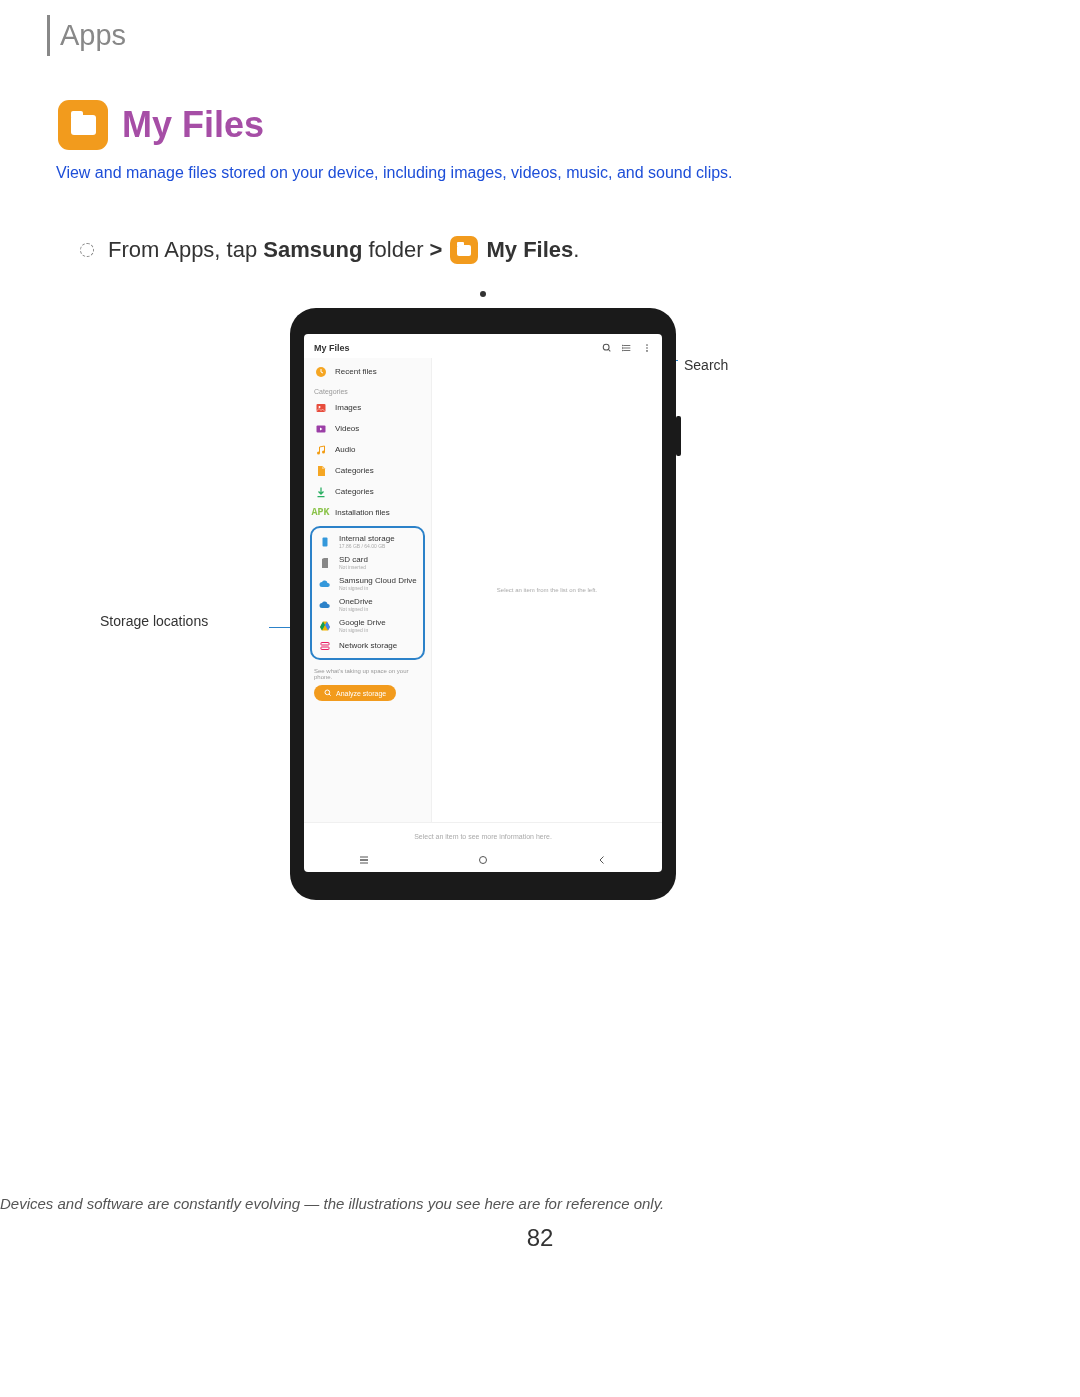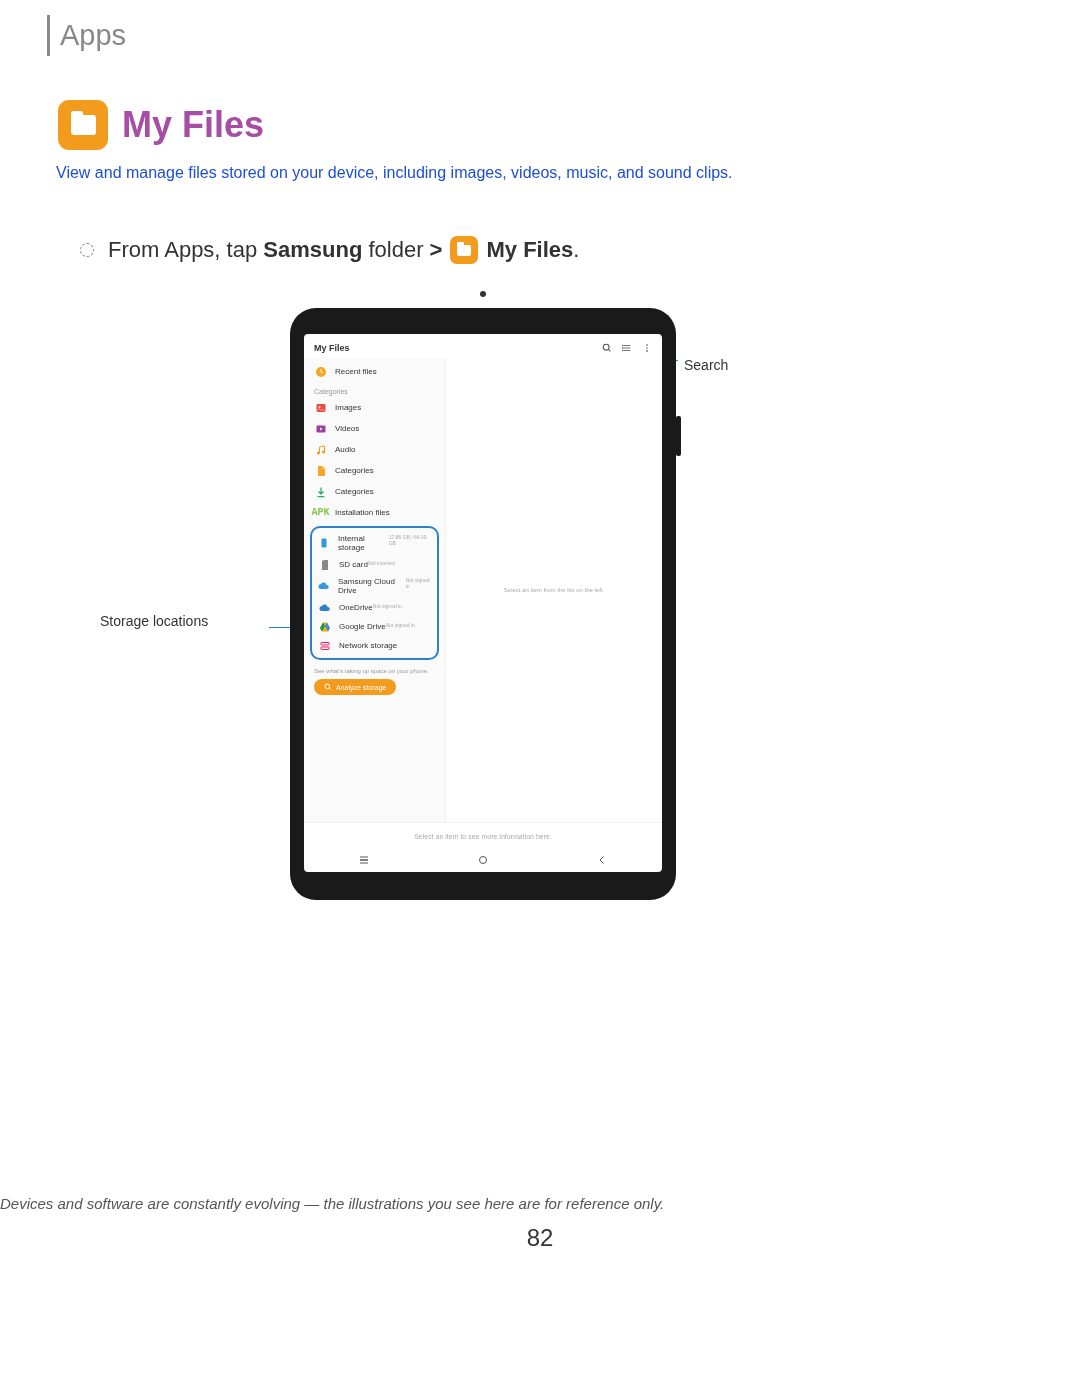--- a/index.html
+++ b/index.html
@@ -109,21 +109,21 @@
 
 .app-header {
   display: flex; justify-content: space-between; align-items: center;
   padding: 9px 10px 5px 10px;
 }
 .app-header .title { font-weight: bold; font-size: 9px; }
 .app-header .actions { display: flex; gap: 10px; align-items: center; }
 .icon-tiny { width: 10px; height: 10px; display: flex; align-items: center; justify-content: center; font-size: 11px; color: #555; }
 
 .main-content { display: flex; flex: 1; overflow: hidden; }
-.sidebar { width: 142px; border-right: 1px solid #f0f0f0; padding: 3px 0; overflow-y: auto; background: #fafafa; }
+.sidebar { width: 128px; border-right: 1px solid #f0f0f0; padding: 3px 0; overflow-y: auto; background: #fafafa; }
 .detail { flex: 1; display: flex; flex-direction: column; align-items: center; justify-content: center; color: #aaa; font-size: 6px; padding: 0 10px; background: #fff; }
 
 .sb-item { display: flex; align-items: center; gap: 8px; padding: 4px 10px; font-size: 8px; }
 .sb-item .ic { width: 13px; height: 13px; display: flex; align-items: center; justify-content: center; font-size: 10px; font-family: Liberation Mono, monospace; }
 .sb-label-cat { padding: 6px 10px 2px; font-size: 7px; color: #999; }
 
 .ic-recent { color: #f5a623; }
 .ic-images { color: #e74c3c; }
 .ic-videos { color: #9b3ea6; }
 .ic-audio { color: #f39c12; }
@@ -137,21 +137,21 @@
 .ic-gdrive { color: #f4b400; }
 .ic-network { color: #e91e63; }
 
 .storage-group {
   border: 2px solid #2c82c9;
   border-radius: 10px;
   margin: 3px 6px;
   padding: 3px 0;
 }
 .storage-group .sb-item { padding: 3px 6px; }
-.storage-group .sb-item .txt { display: flex; }
+.storage-group .sb-item .txt { display: flex; flex-direction: column; }
 .storage-group .sub { font-size: 5px; color: #aaa; }
 
 .analyze-section { padding: 5px 10px; }
 .analyze-hint { font-size: 6px; color: #999; margin-bottom: 5px; }
 .analyze-btn { background: #f29b1d; color: #fff; border-radius: 12px; padding: 4px 10px; font-size: 7px; display: inline-flex; align-items: center; gap: 4px; }
 
 .bottom-info { text-align: center; padding: 10px; font-size: 7px; color: #aaa; border-top: 1px solid #f0f0f0; }
 
 .navbar { height: 22px; display: flex; justify-content: space-around; align-items: center; color: #555; }
 .navbar span { font-size: 12px; }

